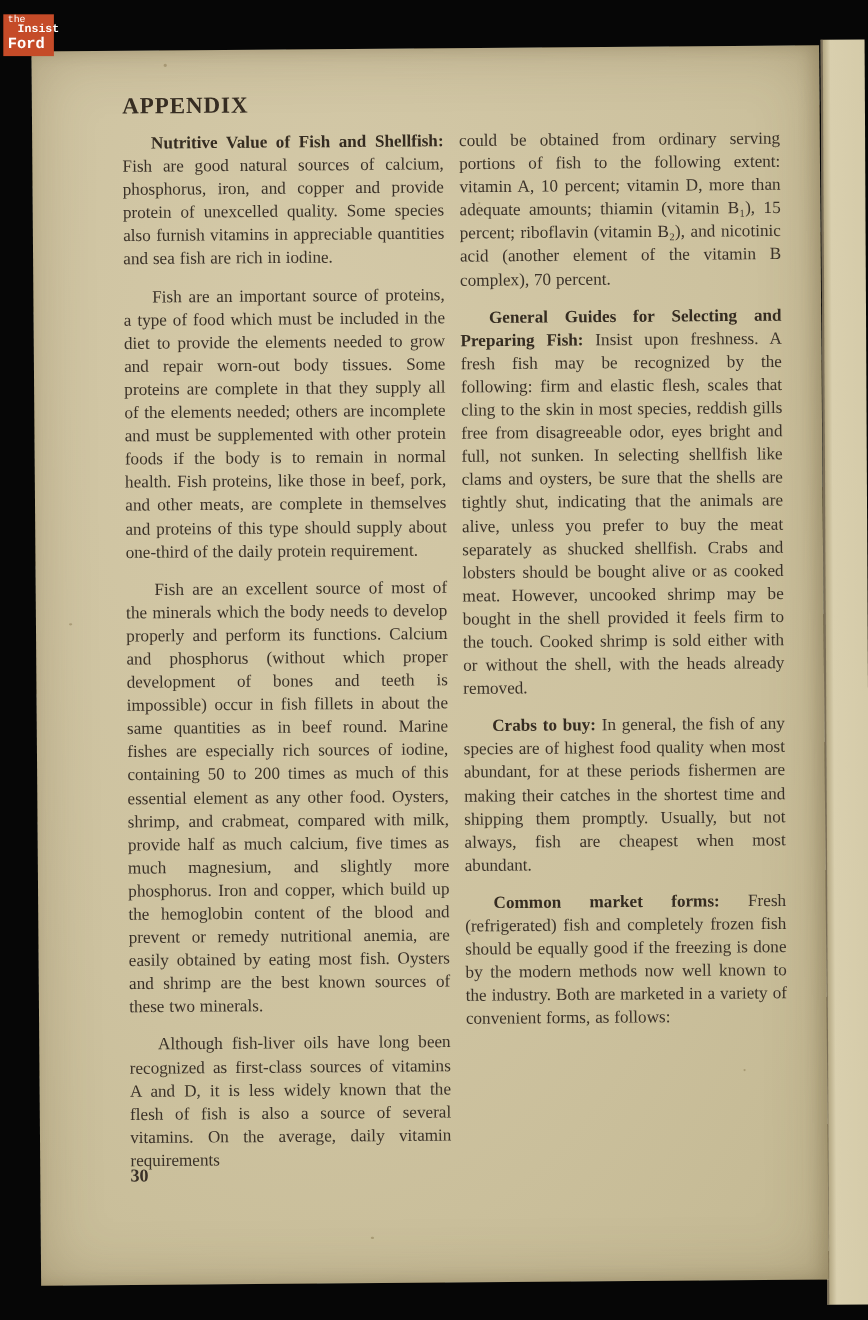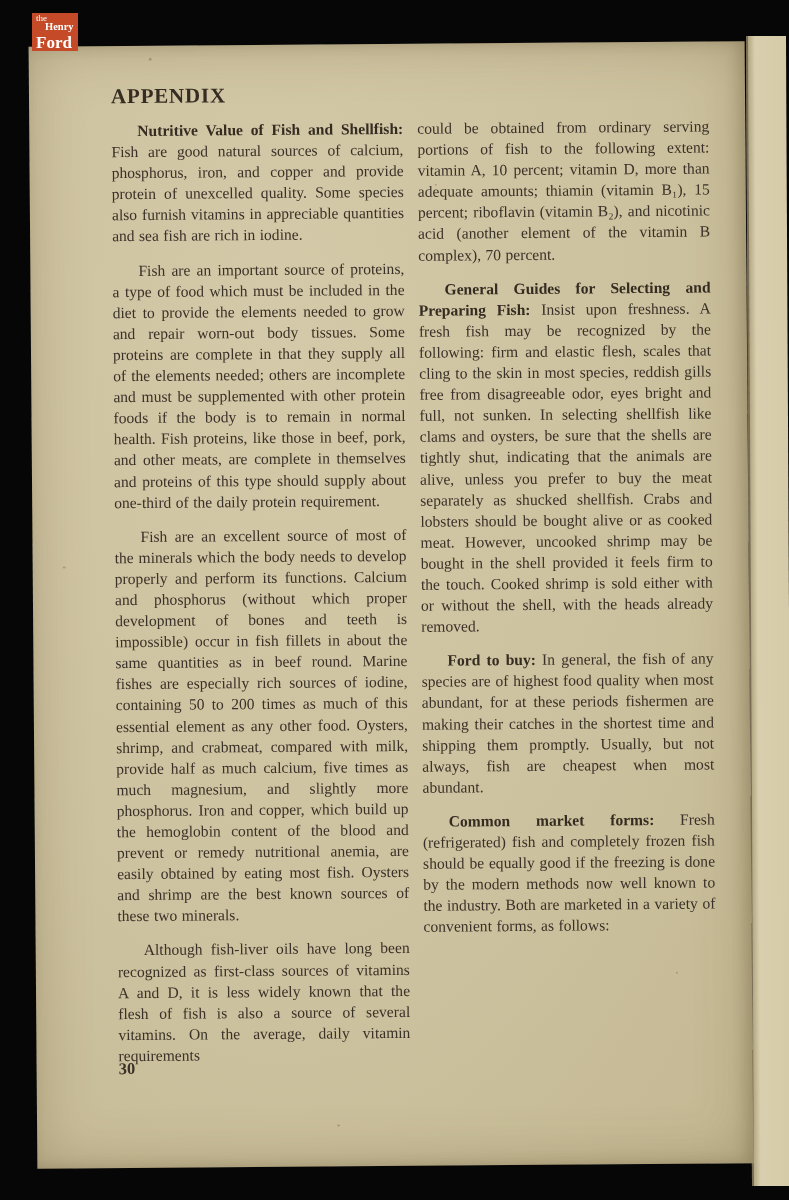--- a/index.html
+++ b/index.html
@@ -32,27 +32,26 @@
   }
 
   
   .hf-logo {
     position: absolute;
     left: 3px; top: 13px;
     width: 46px; height: 38px;
     background: #c54b28;
     z-index: 10;
     color: #ffffff;
-    font-family: Liberation Serif, serif;
+    font-family: Liberation Mono, monospace;
     line-height: 1;
-    margin-left: 29px;
   }
   .hf-the   { position: absolute; left: 4px;  top: 1px;  font-size: 9px;  font-weight: 400; }
   .hf-henry { position: absolute; left: 13px; top: 9px;  font-size: 10.5px; font-weight: 700; }
-  .hf-ford  { position: absolute; left: 4px;  top: 21px; font-size: 17px; font-weight: 700; }
+  .hf-ford  { position: absolute; left: 4px;  top: 21px; font-size: 14px; font-weight: 700; }
 
   
   .page-heading {
     position: absolute;
     left: 82px; top: 38px;
     font-size: 21px;
     font-weight: 700;
     letter-spacing: 0.8px;
     color: #362d22;
   }
@@ -99,31 +98,31 @@
   <div class="columns">
     <div class="col">
         <p><b>Nutritive Value of Fish and Shellfish: </b>Fish are good natural sources of calcium, phosphorus, iron, and copper and provide protein of unexcelled quality. Some species also furnish vitamins in appreciable quantities and sea fish are rich in iodine.</p>
         <p>Fish are an important source of proteins, a type of food which must be included in the diet to provide the elements needed to grow and repair worn-out body tissues. Some proteins are complete in that they supply all of the elements needed; others are incomplete and must be supplemented with other protein foods if the body is to remain in normal health. Fish proteins, like those in beef, pork, and other meats, are complete in themselves and proteins of this type should supply about one-third of the daily protein requirement.</p>
         <p>Fish are an excellent source of most of the minerals which the body needs to develop properly and perform its functions. Calcium and phosphorus (without which proper development of bones and teeth is impossible) occur in fish fillets in about the same quantities as in beef round. Marine fishes are especially rich sources of iodine, containing 50 to 200 times as much of this essential element as any other food. Oysters, shrimp, and crabmeat, compared with milk, provide half as much calcium, five times as much magnesium, and slightly more phosphorus. Iron and copper, which build up the hemoglobin content of the blood and prevent or remedy nutritional anemia, are easily obtained by eating most fish. Oysters and shrimp are the best known sources of these two minerals.</p>
         <p>Although fish-liver oils have long been recognized as first-class sources of vitamins A and D, it is less widely known that the flesh of fish is also a source of several vitamins. On the average, daily vitamin requirements</p>
       </div>
     <div class="col">
         <p class="no-indent">could be obtained from ordinary serving portions of fish to the following extent: vitamin A, 10 percent; vitamin D, more than adequate amounts; thiamin (vitamin B₁), 15 percent; riboflavin (vitamin B₂), and nicotinic acid (another element of the vitamin B complex), 70 percent.</p>
         <p><b>General Guides for Selecting and Preparing Fish: </b>Insist upon freshness. A fresh fish may be recognized by the following: firm and elastic flesh, scales that cling to the skin in most species, reddish gills free from disagreeable odor, eyes bright and full, not sunken. In selecting shellfish like clams and oysters, be sure that the shells are tightly shut, indicating that the animals are alive, unless you prefer to buy the meat separately as shucked shellfish. Crabs and lobsters should be bought alive or as cooked meat. However, uncooked shrimp may be bought in the shell provided it feels firm to the touch. Cooked shrimp is sold either with or without the shell, with the heads already removed.</p>
-        <p><b>Ford to buy: </b>In general, the fish of any species are of highest food quality when most abundant, for at these periods fishermen are making their catches in the shortest time and shipping them promptly. Usually, but not always, fish are cheapest when most abundant.</p>
+        <p><b>Crabs to buy: </b>In general, the fish of any species are of highest food quality when most abundant, for at these periods fishermen are making their catches in the shortest time and shipping them promptly. Usually, but not always, fish are cheapest when most abundant.</p>
         <p><b>Common market forms: </b>Fresh (refrigerated) fish and completely frozen fish should be equally good if the freezing is done by the modern methods now well known to the industry. Both are marketed in a variety of convenient forms, as follows:</p>
       </div>
   </div>
 
   <div class="page-number">30</div>
 
   <div class="speck" style="left:120px; top:12px; width:3px; height:3px;"></div>
   <div class="speck" style="left:405px; top:140px; width:2px; height:2px;"></div>
   <div class="speck" style="left:30px; top:520px; width:3px; height:2px;"></div>
   <div class="speck" style="left:640px; top:930px; width:2px; height:2px;"></div>
   <div class="speck" style="left:300px; top:1080px; width:3px; height:2px;"></div>
 </div>
 
 <div class="hf-logo">
   <span class="hf-the">the</span>
-  <span class="hf-henry">Henry</span>
+  <span class="hf-henry">Insist</span>
   <span class="hf-ford">Ford</span>
 </div>
 
 </body></html>

